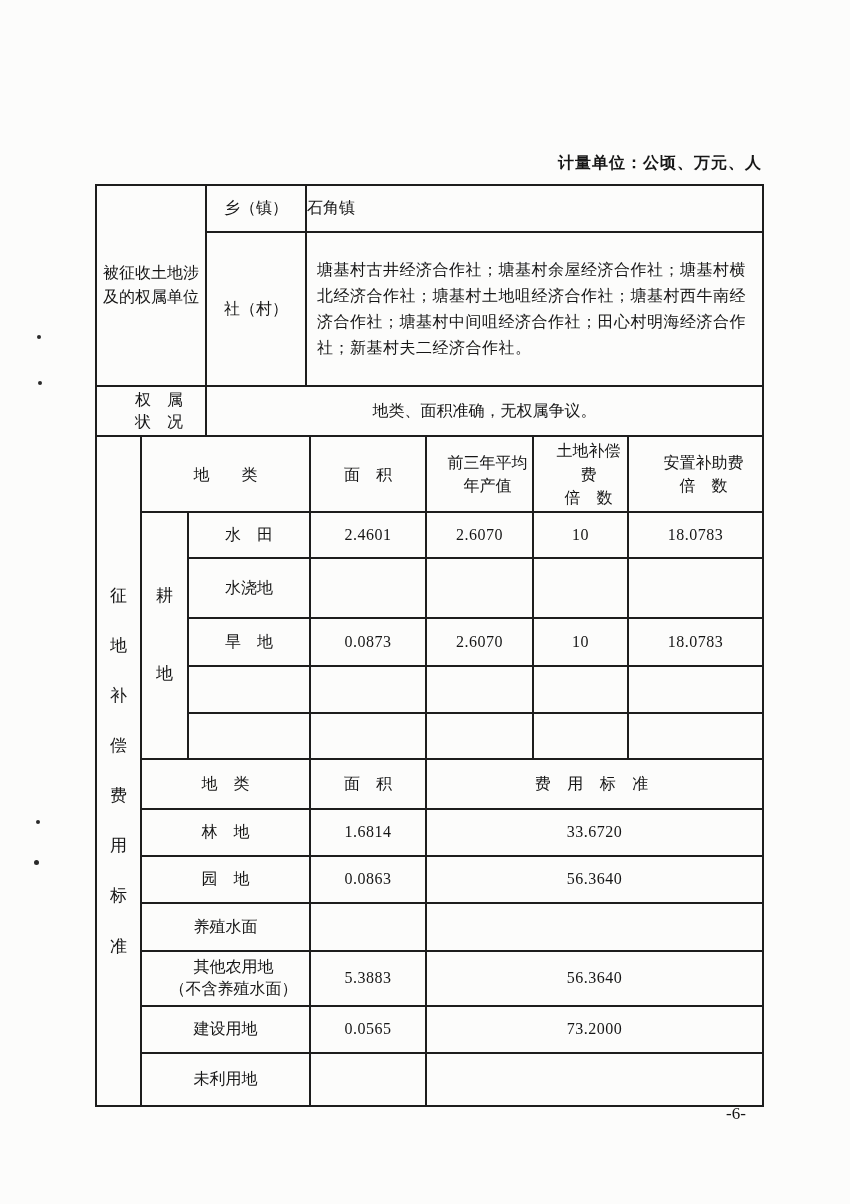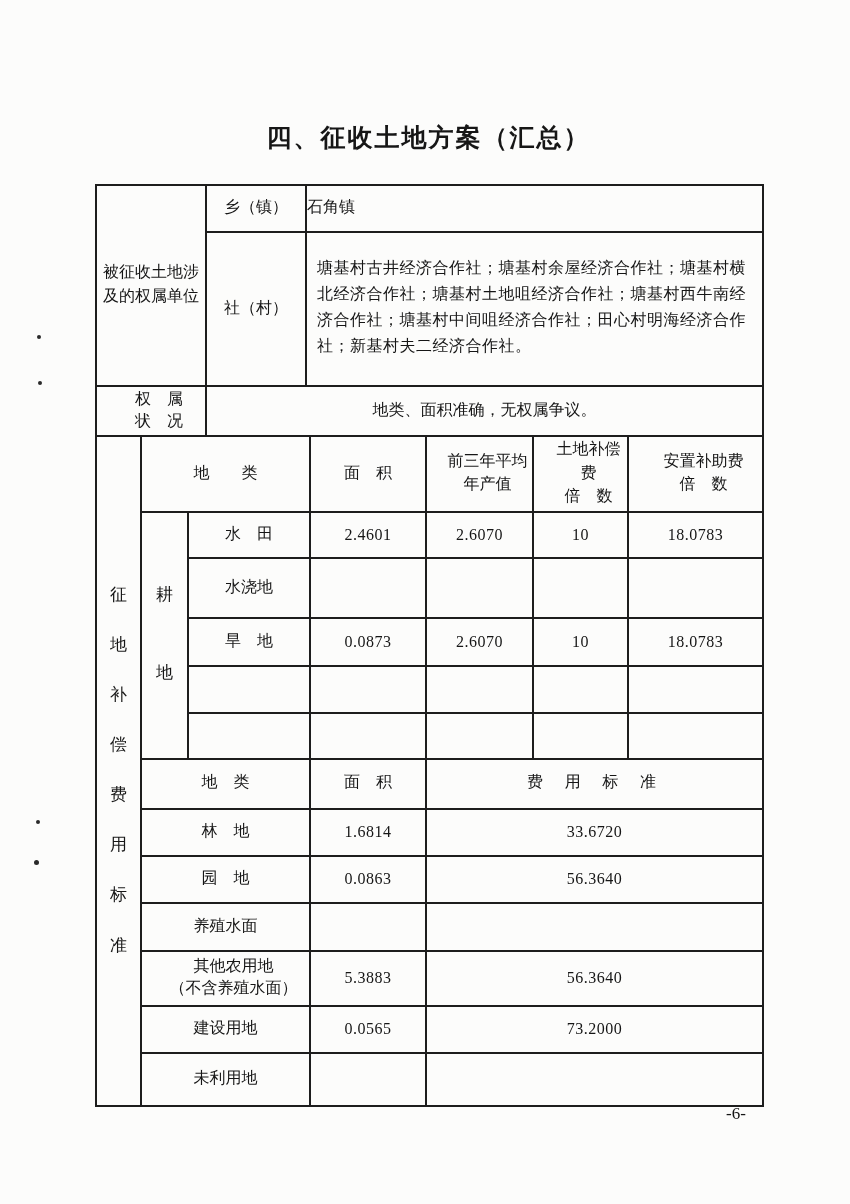--- a/index.html
+++ b/index.html
@@ -30,21 +30,21 @@
     font-size:17px;
   }
 
   .tables{position:absolute;left:95px;top:184px;}
   table{border-collapse:collapse;table-layout:fixed;}
   .bottom-table{margin-top:-2px;}
   td{
     border:2px solid #1d1d1d;
     text-align:center;vertical-align:middle;
     font-size:16px;line-height:1.4;
-    padding:2px 4px;overflow:hidden;font-family:Liberation Mono, monospace;
+    padding:2px 4px;overflow:hidden;
   }
   .pre{white-space:pre-line;padding-left:20px;}
   .left-val{text-align:left;padding-left:0;}
   .village-text{
     font-size:16px;line-height:1.62;letter-spacing:0.5px;
     padding:24px 10px;text-align:left;vertical-align:middle;
   }
   .wrap-label{text-align:left;padding:0 6px;line-height:1.5;}
   .num{
     font-family:"Liberation Serif", serif;
@@ -63,21 +63,21 @@
     position:absolute;width:5px;height:5px;background:#2a2a2a;
     border-radius:50%;
   }
   .dot.small{width:4px;height:4px;}
 </style>
 </head>
 <body>
 
 <div class="page">
 
-  <div class="doc-title">四、征收土地方案（汇总）</div>
+  <div class="unit-note">计量单位：公顷、万元、人</div>
 
   <div class="tables">
 
     <table class="top-table">
       <colgroup>
           <col style="width:110px">
           <col style="width:100px">
           <col style="width:457px">
         </colgroup>
       <tbody>

